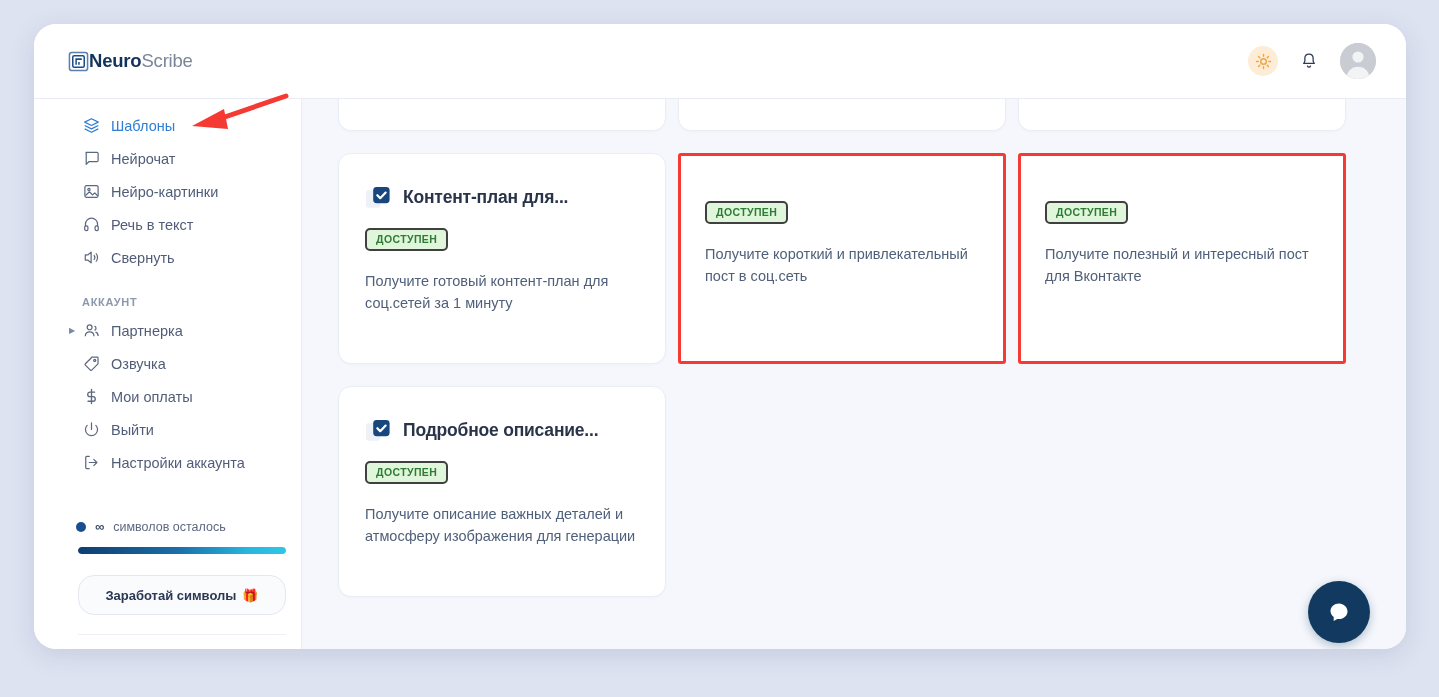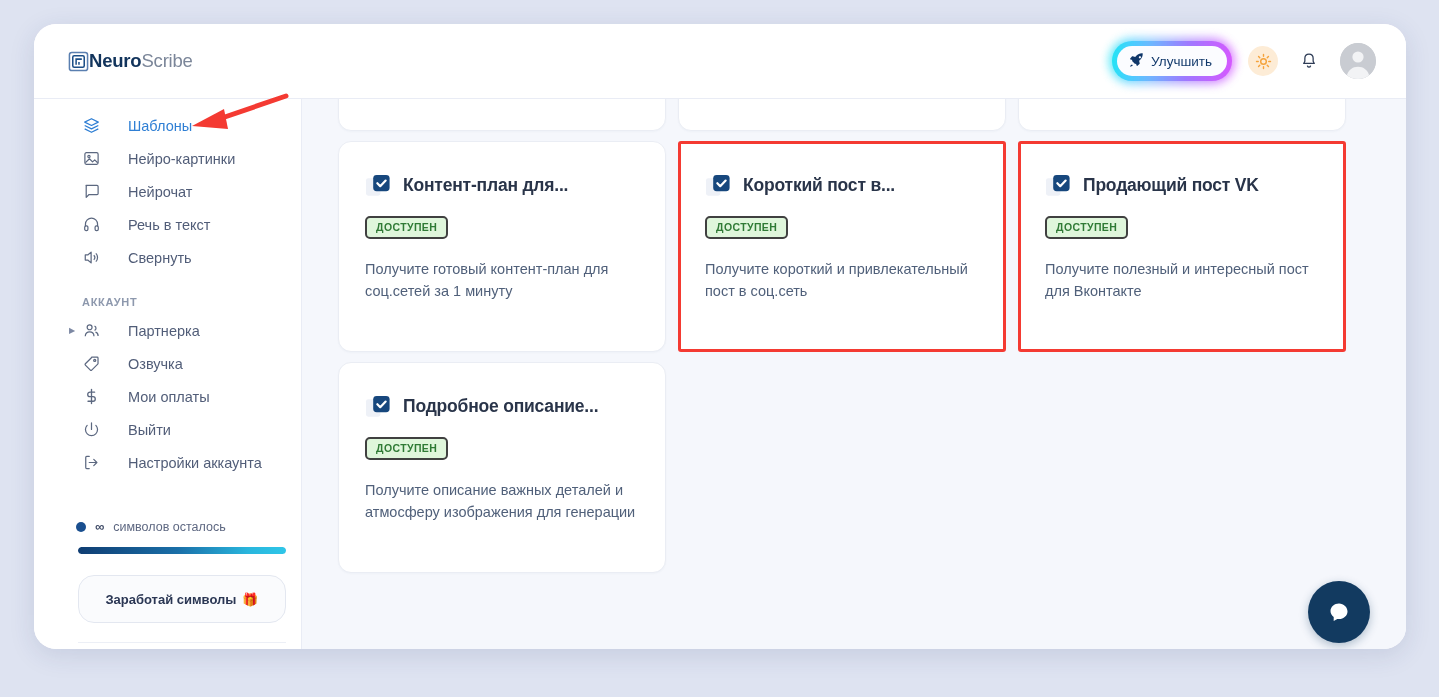--- a/index.html
+++ b/index.html
@@ -123,21 +123,21 @@
     width: 268px;
     height: 550px;
     background: #ffffff;
     border-right: 1px solid #e9ecf5;
     padding-top: 10px;
     z-index: 20;
   }
   .nav-item {
     display: flex;
     align-items: center;
-    gap: 28px;
+    gap: 11px;
     height: 33px;
     padding-left: 48px;
     color: #515d78;
     font-size: 14.5px;
     cursor: pointer;
     position: relative;
     white-space: nowrap;
   }
   .nav-item .ic { width: 18px; height: 18px; flex: none; display: flex; align-items: center; justify-content: center; }
   .nav-item.active { color: #2f7fd4; }
@@ -183,21 +183,21 @@
   }
   .progress-fill {
     height: 100%;
     width: 100%;
     border-radius: 4px;
     background: linear-gradient(90deg,#0f3d72 0%,#1a6fa8 48%,#29b6dd 82%,#2fc6e8 100%);
   }
   .earn-btn {
     margin: 21px 0 0 44px;
     width: 208px;
-    height: 48px;
+    height: 40px;
     border-radius: 16px;
     border: 1px solid #e3e7f0;
     background: #fafbfd;
     color: #2b3754;
     font-size: 13px;
     font-weight: bold;
     font-family: inherit;
     display: flex;
     align-items: center;
     justify-content: center;
@@ -231,21 +231,21 @@
     bottom: 0;
     background: #f5f7fc;
     overflow: hidden;
   }
   .card-grid {
     position: absolute;
     left: 36px;
     top: -64px;
     display: grid;
     grid-template-columns: repeat(3, 328px);
-    gap: 10px 12px;
+    gap: 22px 12px;
   }
   .card {
     background: #ffffff;
     border: 1px solid #eaedf4;
     border-radius: 13px;
     height: 211px;
     padding: 30px 26px 0 26px;
     cursor: pointer;
     box-shadow: 0 1px 2px rgba(40,55,110,.03);
   }
@@ -334,31 +334,20 @@
           <path d="M11.5 11.5v3" stroke="#1c4f87" stroke-width="1.6"></path>
         </svg>
       </span>
       <span class="brand-text">
         <span class="b1">Neuro</span><span class="b2">Scribe</span>
       </span>
     </div>
 
     <div class="header-right">
 
-      <div class="improve-wrap">
-        <button class="improve-btn">
-          <span>
-            <svg width="15" height="15" viewBox="0 0 16 16" fill="#17365e">
-              <path d="M14.6 1.4c-2.6-.3-5 .7-6.8 2.6L6.6 5.2 4.1 4.6c-.4-.1-.8 0-1 .3L1.3 6.9c-.3.4-.1.9.3 1l2 .6-.2.3c-.2.3-.2.7.1 1l2.7 2.7c.3.3.7.3 1 .1l.3-.2.6 2c.1.4.7.6 1 .3l2-1.8c.3-.2.4-.6.3-1l-.6-2.5 1.2-1.2c1.9-1.8 2.9-4.2 2.6-6.8zM10.8 6.4a1.2 1.2 0 1 1 1.7-1.7 1.2 1.2 0 0 1-1.7 1.7z"></path>
-              <path d="M1.9 14.1c.6-.6 1.6-.6 2.2 0-.5 1-1.9 1.5-3 1.6.1-.6.3-1.2.8-1.6z"></path>
-            </svg>
-          </span>
-          <span class="improve-label">Улучшить</span>
-        </button>
-      </div>
 
       <div class="icon-round sun-bg">
         <svg width="17" height="17" viewBox="0 0 20 20" fill="none" stroke="#f5a33c" stroke-width="1.7" stroke-linecap="round">
           <circle cx="10" cy="10" r="3.3"></circle>
           <path d="M10 1.8v2M10 16.2v2M1.8 10h2M16.2 10h2M4.2 4.2l1.4 1.4M14.4 14.4l1.4 1.4M15.8 4.2l-1.4 1.4M5.6 14.4l-1.4 1.4"></path>
         </svg>
       </div>
 
       <div class="icon-round bell-btn">
         <svg width="18" height="18" viewBox="0 0 20 20" fill="none" stroke="#2d3b55" stroke-width="1.4" stroke-linecap="round" stroke-linejoin="round">
@@ -387,35 +376,35 @@
             <path d="M1.8 9 9 12.6 16.2 9"></path>
             <path d="M1.8 12.6 9 16.2l7.2-3.6"></path>
         </svg>
       </span>
       <span>Шаблоны</span>
     </div>
 
     <div class="nav-item">
       <span class="ic">
         <svg width="17" height="17" viewBox="0 0 18 18" fill="none" stroke="#5c6880" stroke-width="1.3" stroke-linejoin="round">
+          <path d="M3.2 2.6h11.6c.7 0 1.2.5 1.2 1.2v7.2c0 .7-.5 1.2-1.2 1.2H6.4l-3 3V3.8c0-.7.5-1.2 1.2-1.2H3.2z"></path>
+        </svg>
+      </span>
+      <span>Нейрочат</span>
+    </div>
+
+    <div class="nav-item">
+      <span class="ic">
+        <svg width="17" height="17" viewBox="0 0 18 18" fill="none" stroke="#5c6880" stroke-width="1.3" stroke-linejoin="round">
           <rect x="2" y="2.8" width="14" height="12.4" rx="1.6"></rect>
             <circle cx="6.3" cy="7" r="1.2"></circle>
             <path d="m2.6 13.4 4.2-4.1 3.3 3.3 2.3-2.1 3.1 3"></path>
         </svg>
       </span>
       <span>Нейро-картинки</span>
-    </div>
-
-    <div class="nav-item">
-      <span class="ic">
-        <svg width="17" height="17" viewBox="0 0 18 18" fill="none" stroke="#5c6880" stroke-width="1.3" stroke-linejoin="round">
-          <path d="M3.2 2.6h11.6c.7 0 1.2.5 1.2 1.2v7.2c0 .7-.5 1.2-1.2 1.2H6.4l-3 3V3.8c0-.7.5-1.2 1.2-1.2H3.2z"></path>
-        </svg>
-      </span>
-      <span>Нейрочат</span>
     </div>
 
     <div class="nav-item">
       <span class="ic">
         <svg width="17" height="17" viewBox="0 0 18 18" fill="none" stroke="#5c6880" stroke-width="1.3" stroke-linejoin="round">
           <path d="M2.6 11V8.6a6.4 6.4 0 0 1 12.8 0V11"></path>
           <rect x="1.8" y="10.4" width="3.4" height="5" rx="1.5"></rect>
           <rect x="12.8" y="10.4" width="3.4" height="5" rx="1.5"></rect>
         </svg>
       </span>
@@ -530,45 +519,25 @@
               <path d="m12.8 11.6 3 3.1 5.6-5.8" stroke="#ffffff" stroke-width="2.3" stroke-linecap="round" stroke-linejoin="round"></path>
             </svg>
           </span>
           <span class="card-title">Контент-план для...</span>
         </div>
         <span class="badge">ДОСТУПЕН</span>
         <div class="card-desc">Получите готовый контент-план для соц.сетей за 1 минуту</div>
       </div>
 
       <div class="card flagged">
-        <div class="card-head">
-          <span class="card-icon">
-            <svg class="card-icon" viewBox="0 0 28 28" fill="none">
-              <rect x="1" y="6.5" width="15" height="18" rx="2.4" fill="#eef1f7"></rect>
-              <rect x="8.5" y="3" width="17" height="17" rx="3.6" fill="#17477d"></rect>
-              <path d="m12.8 11.6 3 3.1 5.6-5.8" stroke="#ffffff" stroke-width="2.3" stroke-linecap="round" stroke-linejoin="round"></path>
-            </svg>
-          </span>
-          <span class="card-title">Короткий пост в...</span>
-        </div>
         <span class="badge">ДОСТУПЕН</span>
         <div class="card-desc">Получите короткий и привлекательный пост в соц.сеть</div>
       </div>
 
       <div class="card flagged">
-        <div class="card-head">
-          <span class="card-icon">
-            <svg class="card-icon" viewBox="0 0 28 28" fill="none">
-              <rect x="1" y="6.5" width="15" height="18" rx="2.4" fill="#eef1f7"></rect>
-              <rect x="8.5" y="3" width="17" height="17" rx="3.6" fill="#17477d"></rect>
-              <path d="m12.8 11.6 3 3.1 5.6-5.8" stroke="#ffffff" stroke-width="2.3" stroke-linecap="round" stroke-linejoin="round"></path>
-            </svg>
-          </span>
-          <span class="card-title">Продающий пост VK</span>
-        </div>
         <span class="badge">ДОСТУПЕН</span>
         <div class="card-desc">Получите полезный и интересный пост для Вконтакте</div>
       </div>
 
       <div class="card">
         <div class="card-head">
           <span class="card-icon">
             <svg class="card-icon" viewBox="0 0 28 28" fill="none">
               <rect x="1" y="6.5" width="15" height="18" rx="2.4" fill="#eef1f7"></rect>
               <rect x="8.5" y="3" width="17" height="17" rx="3.6" fill="#17477d"></rect>

